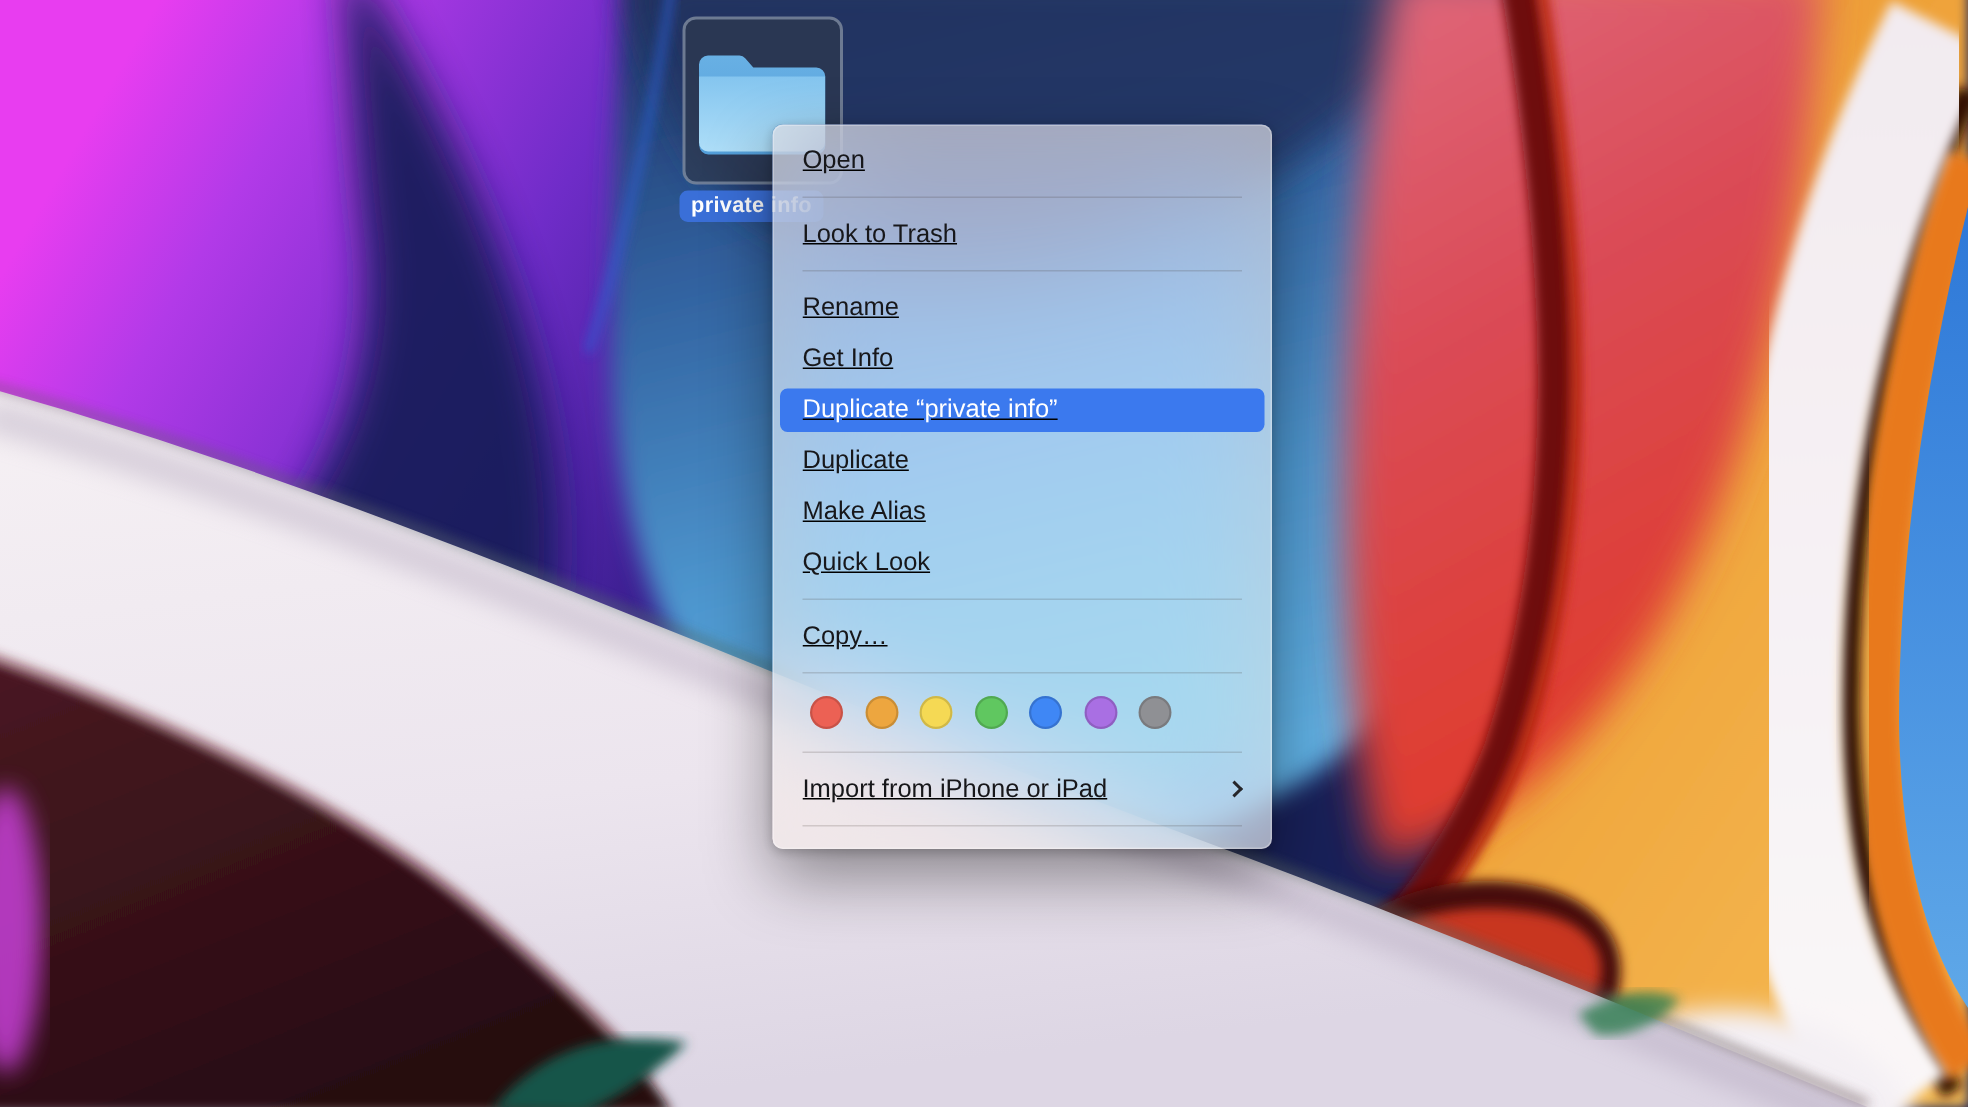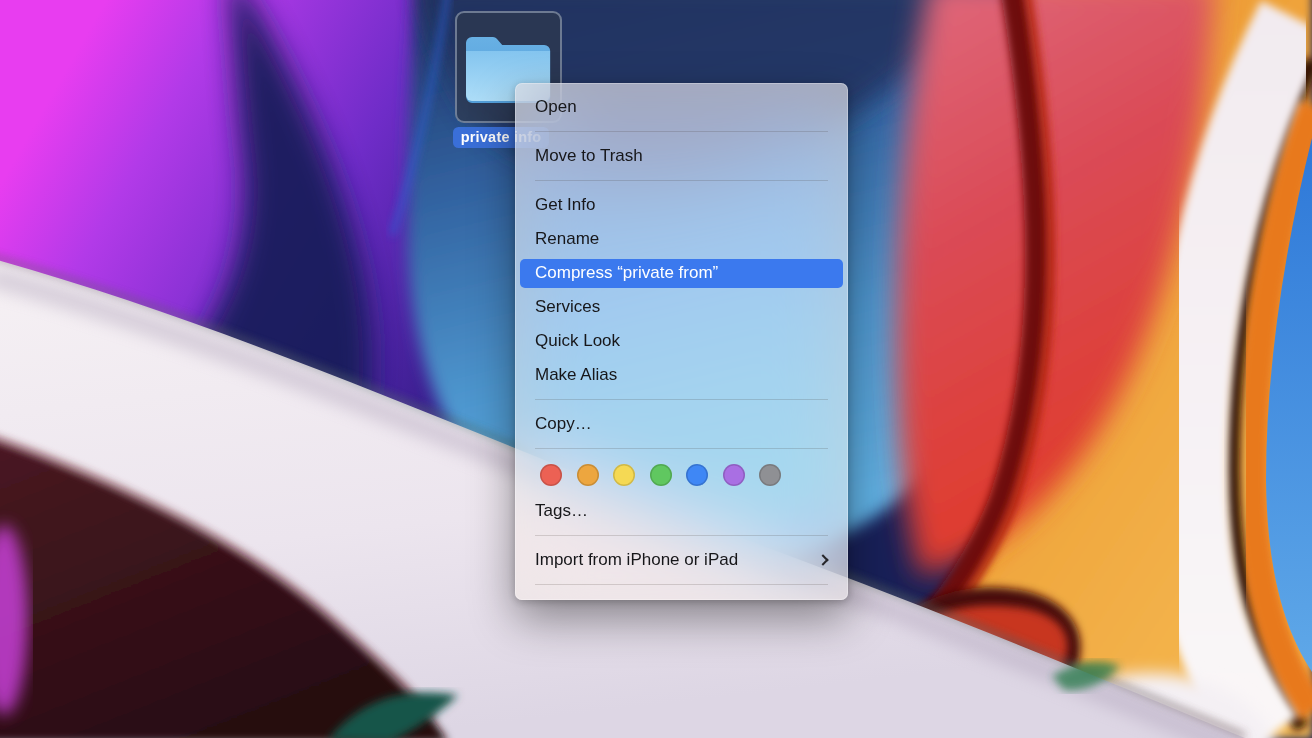--- a/index.html
+++ b/index.html
@@ -29,20 +29,21 @@
 
   
   .context-menu {
     position:absolute; left:515px; top:83px; width:333px; z-index:20;
     background:rgba(242,234,230,0.64);
     -webkit-backdrop-filter:blur(36px) saturate(1.9);
     backdrop-filter:blur(36px) saturate(1.9);
     border-radius:7px;
     box-shadow:0 18px 45px rgba(0,0,0,0.42), 0 2px 8px rgba(0,0,0,0.22), inset 0 0 0 1px rgba(255,255,255,0.28);
     padding:7px 0 8px 0;
+    text-decoration:underline;
   }
   .menu-item {
     height:34px; display:flex; align-items:center;
     padding:0 18px 0 20px;
     font-size:17px; color:#17171a;
     cursor:default;
   }
   .menu-item .label { flex:1 1 auto; white-space:nowrap; overflow:hidden; }
   .menu-item.highlighted {
     margin:0 5px; padding:0 13px 0 15px; height:29px;
@@ -190,58 +191,55 @@
   <span class="folder-label">private info</span>
 </div>
 
 <div class="context-menu">
   <div id="menu-items">
       <div class="menu-item">
         <span class="label">Open</span>
       </div>
       <div class="menu-divider"></div>
       <div class="menu-item">
-        <span class="label">Move to Trash</span>
-      </div>
-      <div class="menu-divider"></div>
+        <span class="label">Look to Trash</span>
+      </div>
+      <div class="menu-divider"></div>
+      <div class="menu-item">
+        <span class="label">Rename</span>
+      </div>
       <div class="menu-item">
         <span class="label">Get Info</span>
       </div>
-      <div class="menu-item">
-        <span class="label">Rename</span>
-      </div>
       <div class="menu-item highlighted">
-        <span class="label">Compress “private from”</span>
-      </div>
-      <div class="menu-item">
-        <span class="label">Services</span>
+        <span class="label">Duplicate “private info”</span>
+      </div>
+      <div class="menu-item">
+        <span class="label">Duplicate</span>
+      </div>
+      <div class="menu-item">
+        <span class="label">Make Alias</span>
       </div>
       <div class="menu-item">
         <span class="label">Quick Look</span>
-      </div>
-      <div class="menu-item">
-        <span class="label">Make Alias</span>
       </div>
       <div class="menu-divider"></div>
       <div class="menu-item">
         <span class="label">Copy…</span>
       </div>
       <div class="menu-divider"></div>
       <div class="tags-row">
         <span class="tag-dot" style="background: rgb(236, 97, 84);"></span>
         <span class="tag-dot" style="background: rgb(237, 166, 63);"></span>
         <span class="tag-dot" style="background: rgb(245, 217, 84);"></span>
         <span class="tag-dot" style="background: rgb(96, 199, 96);"></span>
         <span class="tag-dot" style="background: rgb(63, 135, 245);"></span>
         <span class="tag-dot" style="background: rgb(169, 111, 227);"></span>
         <span class="tag-dot" style="background: rgb(143, 144, 148);"></span>
       </div>
-      <div class="menu-item">
-        <span class="label">Tags…</span>
-      </div>
       <div class="menu-divider"></div>
       <div class="menu-item">
         <span class="label">Import from iPhone or iPad</span>
         <span class="chevron"></span>
       </div>
       <div class="menu-divider"></div>
     </div>
 </div>
 
 </body></html>

